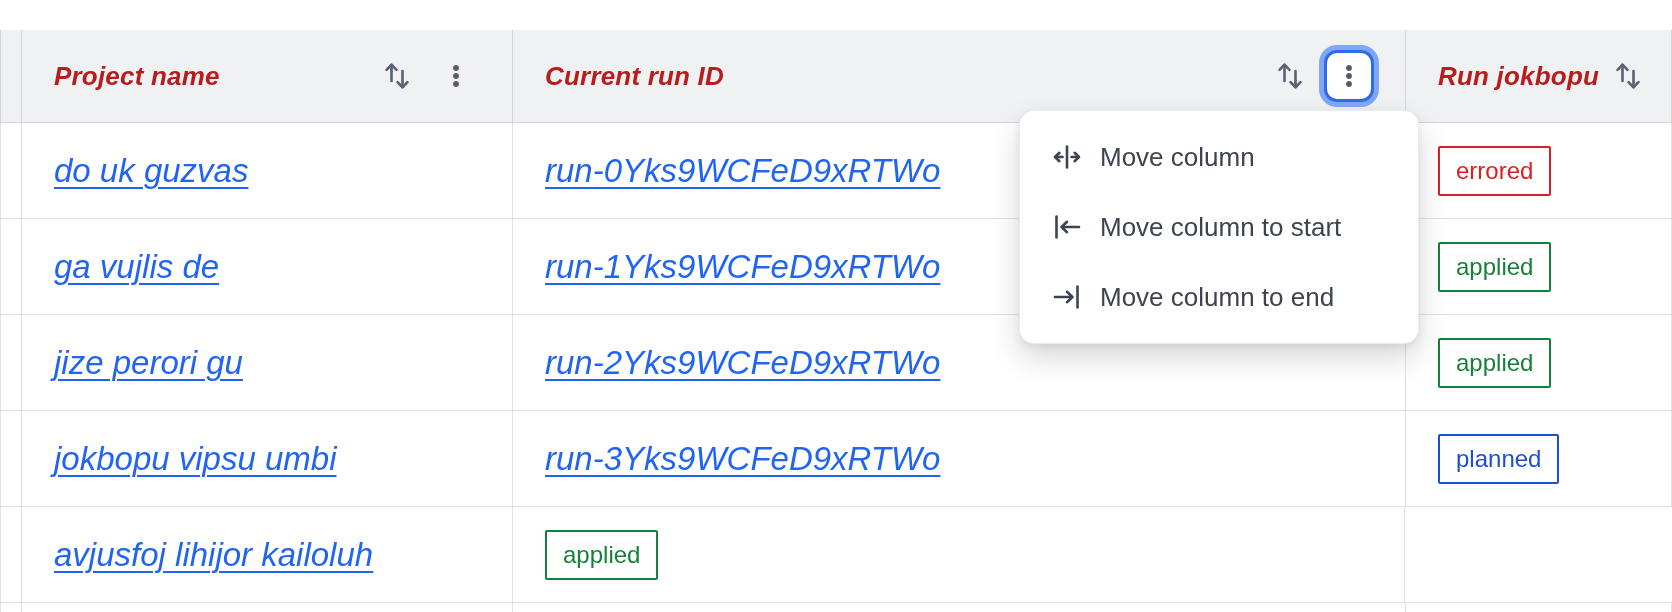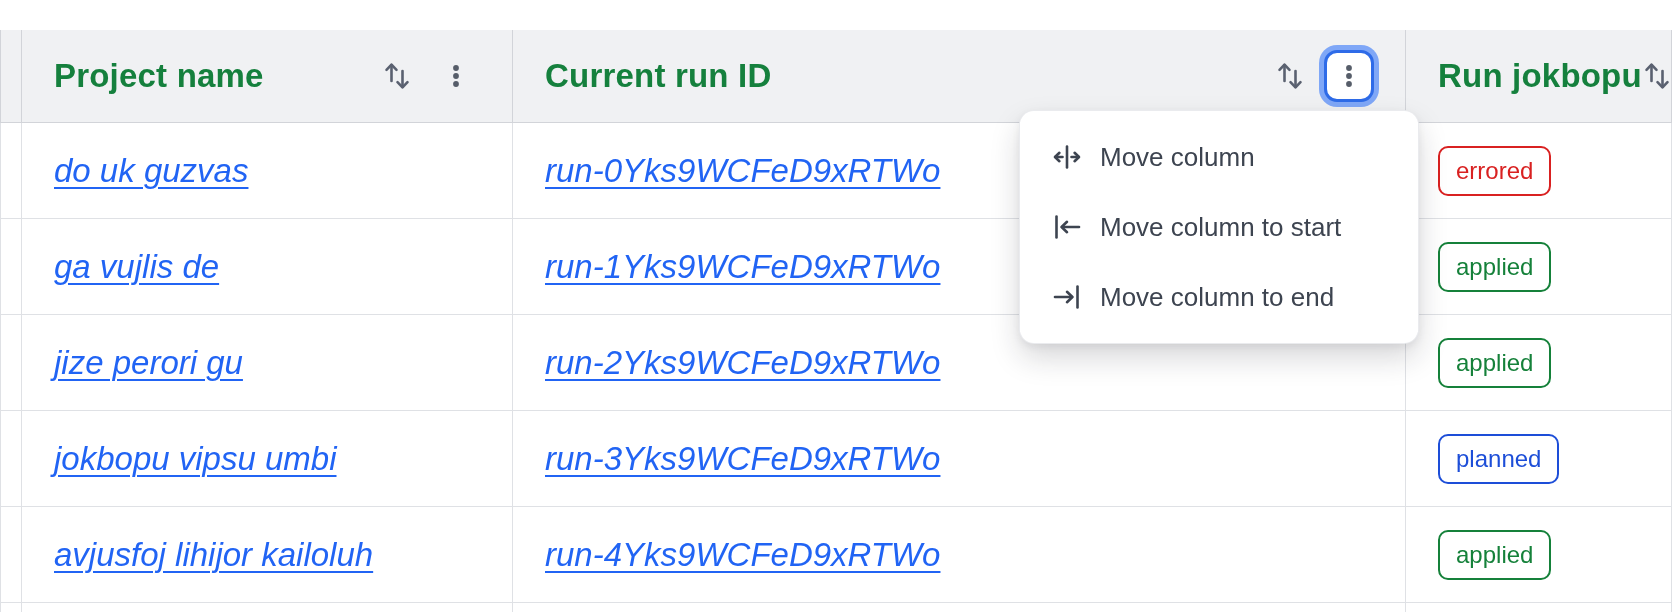--- a/index.html
+++ b/index.html
@@ -32,22 +32,23 @@
     height:93px;
     background:#f0f1f3;
     border-bottom:1px solid #d2d4d9;
   }
   .header-row > .cell{border-left:1px solid #d2d4d9;}
   .header-row > .cell:last-child{border-right:1px solid #d2d4d9;}
   .row.partial{height:40px;border-bottom:none;}
   .gutter-cell{padding:0;}
 
   .col-label{
-    font-size:33px;font-weight:700;color:#15803d;letter-spacing:.2px;
+    font-size:26px;font-weight:700;color:#b91c1c;letter-spacing:.2px;
     white-space:nowrap;
+    font-style:italic;
   }
   .spacer{flex:1 1 auto;}
 
   .icon-btn{
     background:none;border:none;padding:0;margin:0;cursor:pointer;
     display:flex;align-items:center;justify-content:center;
     width:30px;height:34px;flex:0 0 auto;
   }
   .kebab-hit{width:56px;height:56px;margin-left:16px;}
   .kebab-box{
@@ -59,21 +60,21 @@
   }
 
   
   .cell-link{
     font-size:33px;color:#2164f4;text-decoration:underline;
     text-underline-offset:5px;text-decoration-thickness:2px;
     white-space:nowrap;cursor:pointer;font-style:italic;
   }
   .badge{
     display:inline-block;font-size:24px;line-height:1;
-    padding:11px 16px;border:2px solid currentColor;border-radius:10px;
+    padding:11px 16px;border:2px solid currentColor;border-radius:2px;
     white-space:nowrap;background:#ffffff;
   }
   .badge-errored{color:#d92121;}
   .badge-applied{color:#15813a;}
   .badge-planned{color:#1d4ed8;}
 
   
   .menu{
     position:absolute;left:1020px;top:111px;width:398px;
     background:#ffffff;border-radius:14px;
@@ -217,23 +218,20 @@
       </div>
       <div class="cell">
         <span class="badge badge-planned">planned</span>
       </div>
     </div>
 
     <div class="row">
       <div class="cell gutter-cell"></div>
       <div class="cell">
         <a class="cell-link">avjusfoj lihijor kailoluh</a>
-      </div>
-      <div class="cell">
-        <a class="cell-link">run-4Yks9WCFeD9xRTWo</a>
       </div>
       <div class="cell">
         <span class="badge badge-applied">applied</span>
       </div>
     </div>
 
     <div class="row partial">
       <div class="cell gutter-cell"></div>
       <div class="cell"></div>
       <div class="cell"></div>

